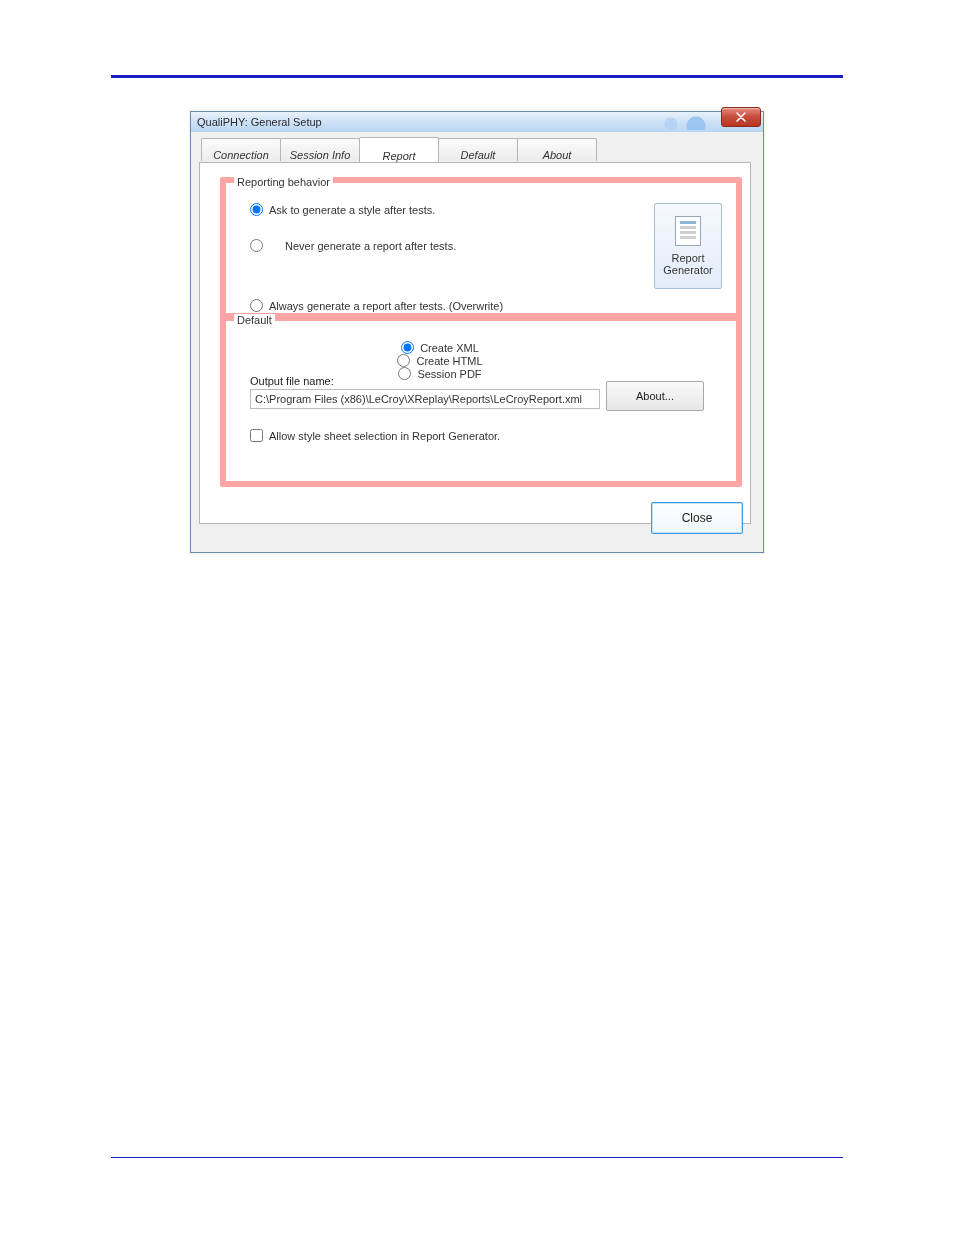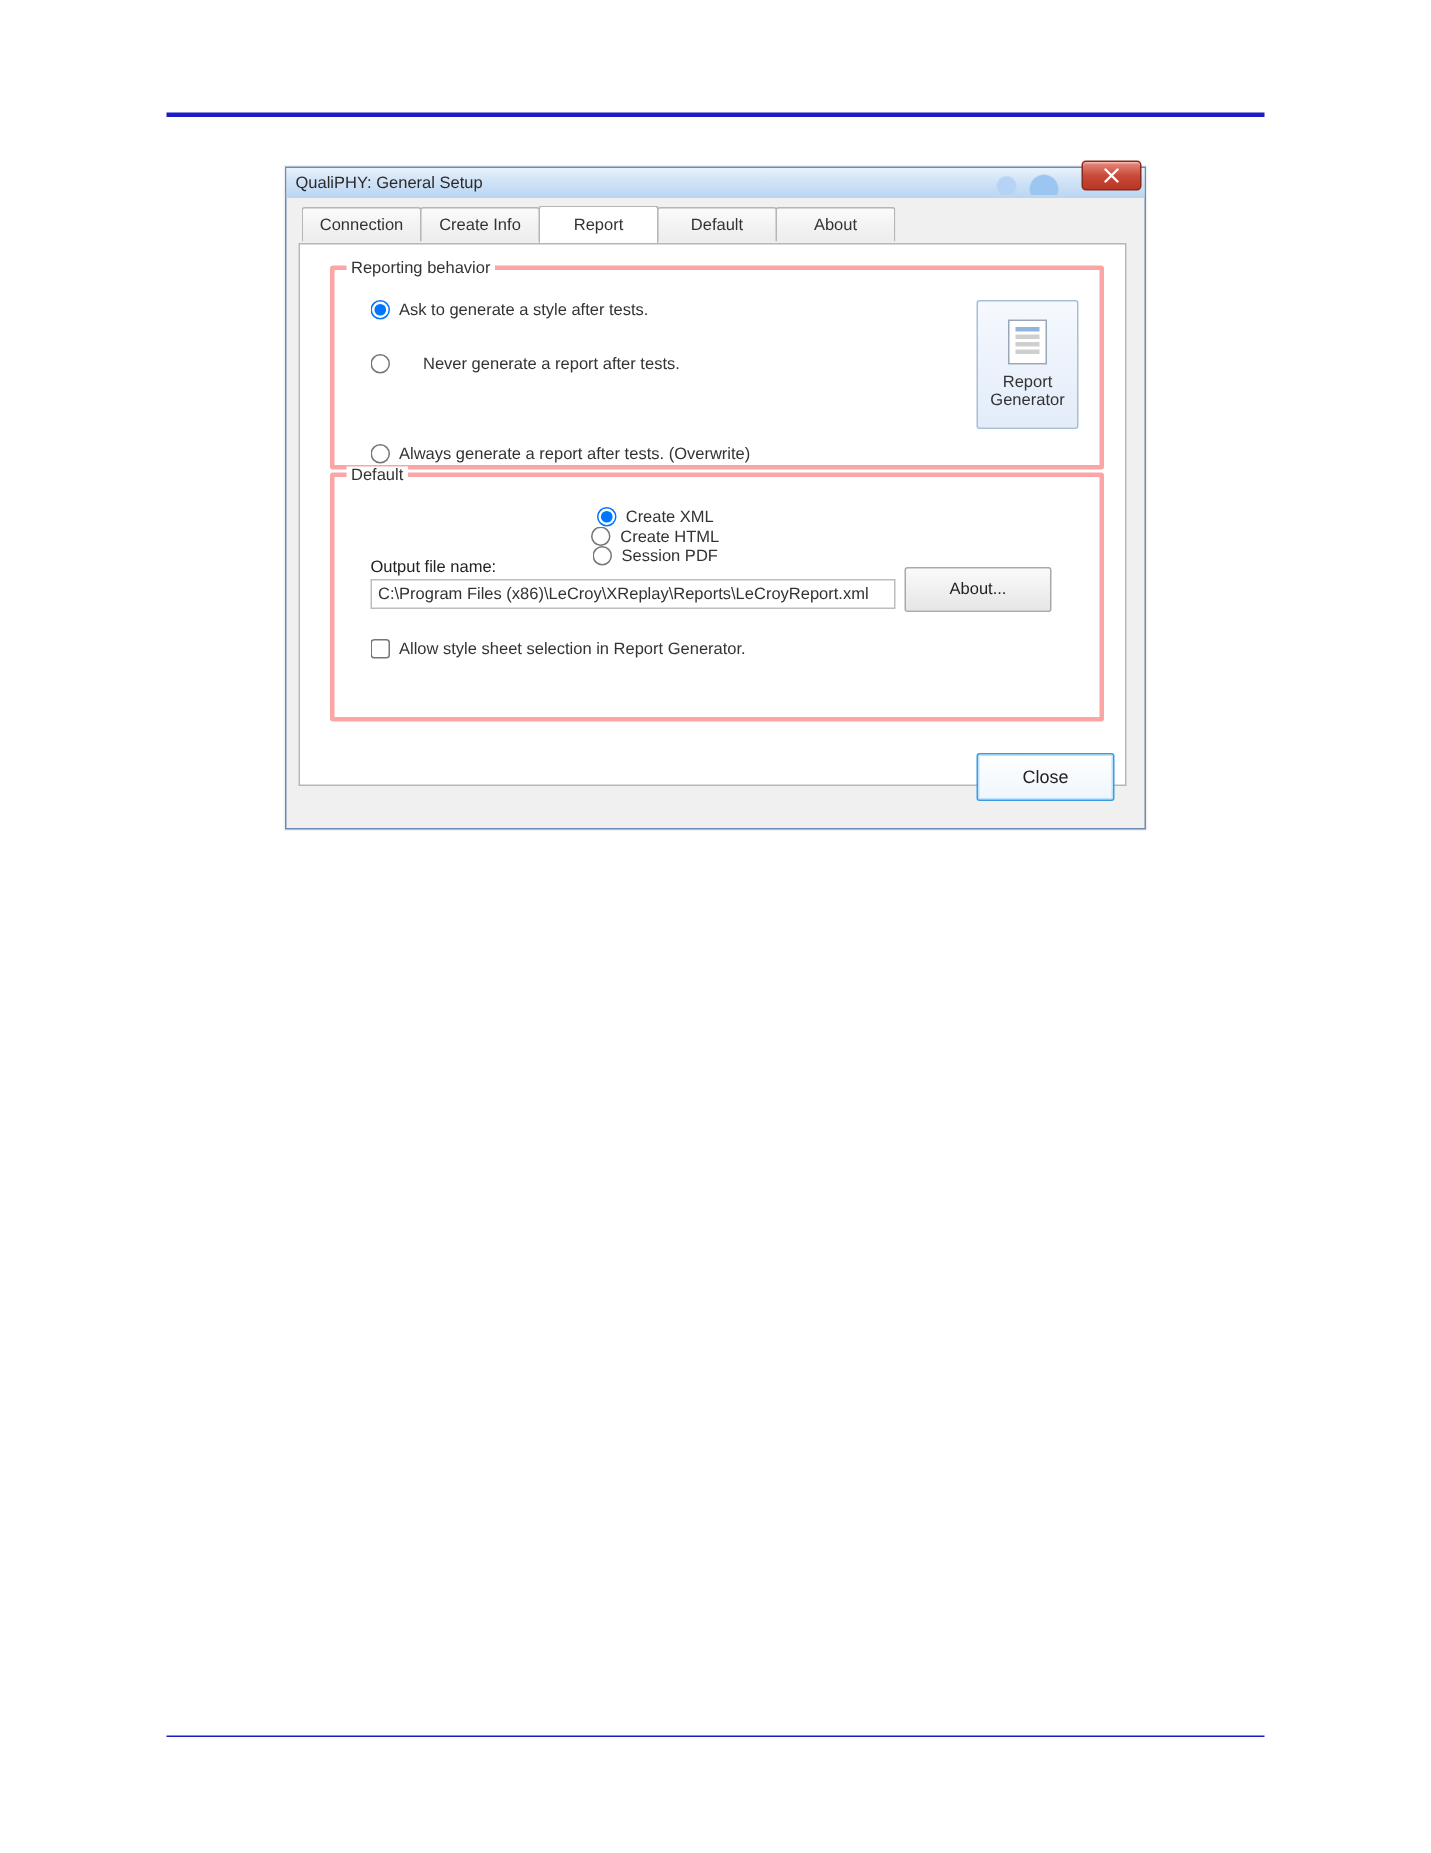--- a/index.html
+++ b/index.html
@@ -72,52 +72,53 @@
     left: 8px; right: 8px; top: 25px; bottom: 8px;
   }
 
   .tabs {
     display: flex;
     margin-left: 2px;
   }
   .tab {
     width: 78px;
     height: 22px;
-    display: flex; align-items: center; justify-content: center;
+    display: flex; align-items: flex-end; justify-content: center;
     border: 1px solid #b6b6b6;
     border-bottom: none;
     background: linear-gradient(180deg, #fbfbfb, #ececec);
     font-size: 11px;
     color: #333;
     position: relative;
     top: 1px;
     border-top-left-radius: 2px;
     border-top-right-radius: 2px;
     margin-right: -1px;
     cursor: default;
+    font-style: italic;
   }
   .tab.active {
     background: #ffffff;
     height: 24px;
     top: 0;
     z-index: 2;
     font-weight: 500;
   }
 
   .tabpage {
     border: 1px solid #b6b6b6;
     background: #ffffff;
     width: 550px;
     height: 360px;
     position: relative;
   }
 
   .groupbox {
     position: absolute;
-    border: 3px solid #fca5a5;
+    border: 6px solid #fca5a5;
     border-radius: 2px;
     background: #ffffff;
   }
   .groupbox .legend {
     position: absolute;
     top: -7px; left: 8px;
     background: #ffffff;
     padding: 0 3px;
     font-size: 11px;
     color: #333;
@@ -242,21 +243,21 @@
         </span>
       </div>
     </div>
 
     <div class="client">
       <div class="tabs">
         <div class="tab">
             <span>Connection</span>
           </div>
         <div class="tab">
-            <span>Create Info</span>
+            <span>Session Info</span>
           </div>
         <div class="tab active">
             <span>Report</span>
           </div>
         <div class="tab">
             <span>Default</span>
           </div>
         <div class="tab">
             <span>About</span>
           </div>

